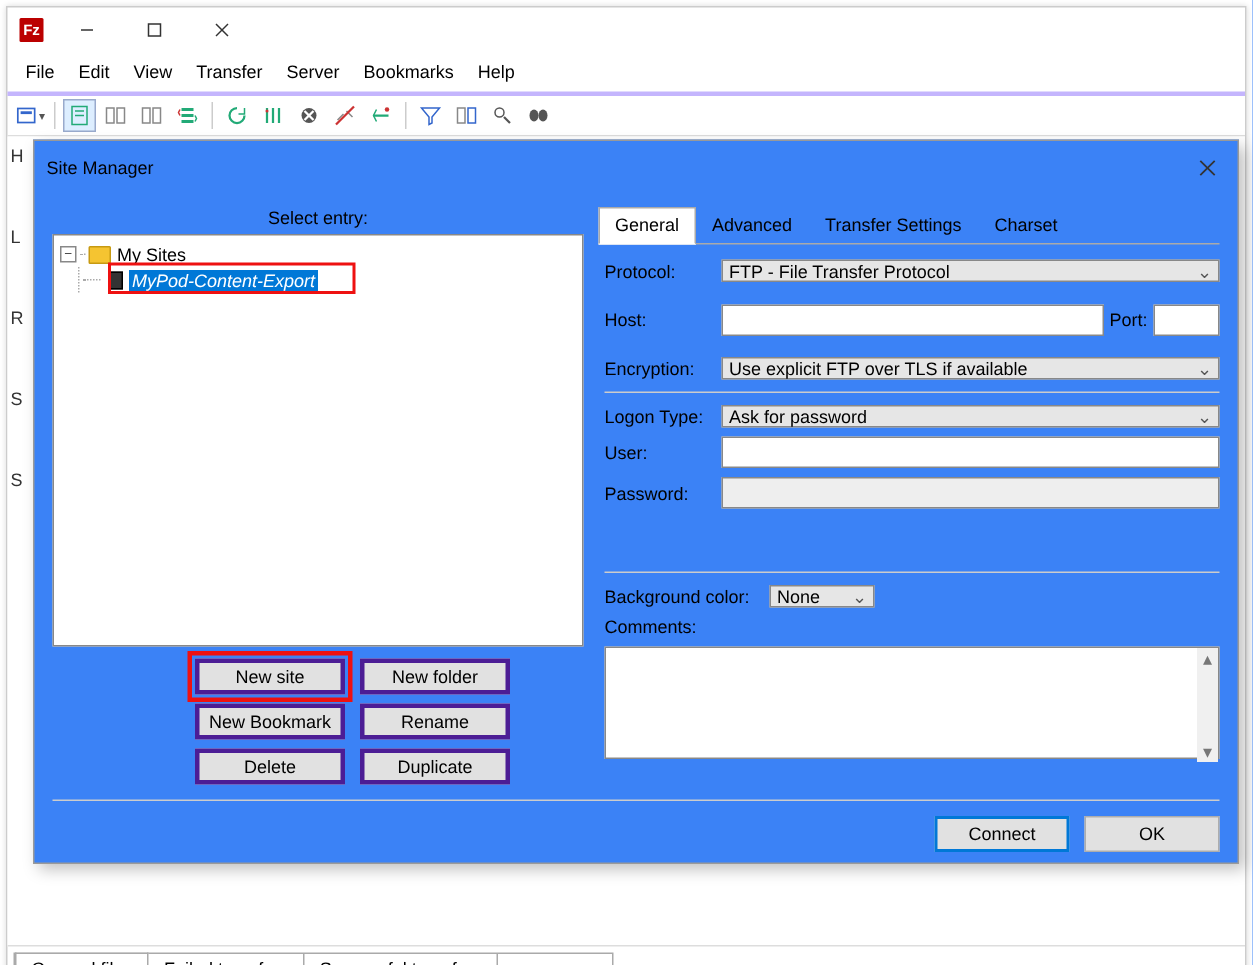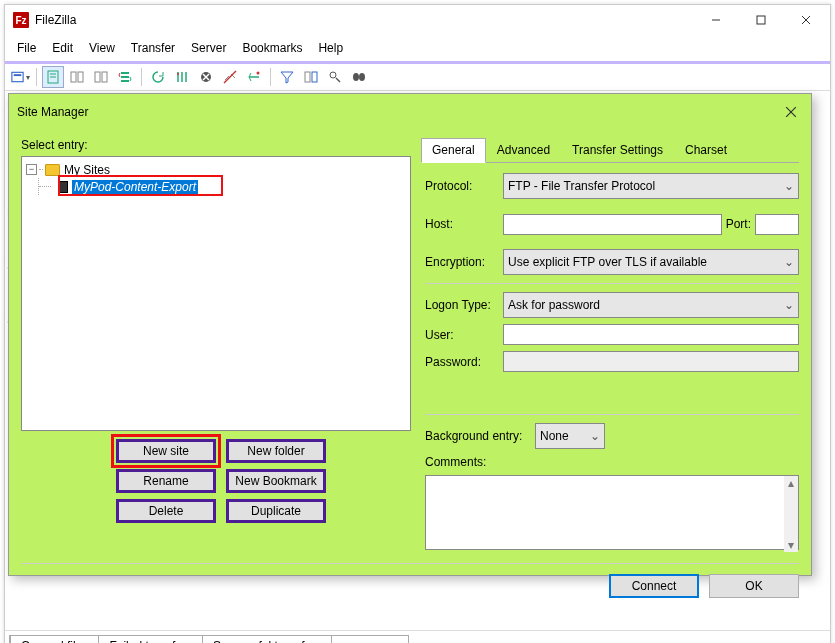--- a/index.html
+++ b/index.html
@@ -17,47 +17,47 @@
   .tbtn { width:22px; height:22px; display:flex; align-items:center; justify-content:center; border:1px solid transparent; }
   .tbtn.active { border:1px solid #9ac; background:#def; }
   .tbtn svg { width:16px; height:16px; }
   .tbsep { width:1px; height:18px; background:#ccc; margin:0 3px; }
   .tbtn.dd::after{content:"▾"; font-size:8px; color:#555; margin-left:1px;}
   .side-area { position:relative; height:540px; background:#fff; border-bottom:1px solid #ddd;}
   .side-left { position:absolute; left:2px; top:6px; width:12px; display:flex; flex-direction:column; gap:40px; color:#333; }
   .side-left span { writing-mode:horizontal-tb; }
 
   
-  .dialog { position:absolute; left:3px; top:2px; width:804px; height:483px; background:#bef264; border:1px solid #999; box-shadow:4px 4px 10px rgba(0,0,0,0.25);}
+  .dialog { position:absolute; left:17px; top:2px; width:804px; height:483px; background:#3b82f6; border:1px solid #999; box-shadow:4px 4px 10px rgba(0,0,0,0.25);}
   .dialog-titlebar { display:flex; align-items:center; padding:6px 8px; }
   .dialog-titlebar .dtitle { flex:1; }
   .dialog-close { width:24px; height:24px; display:flex; align-items:center; justify-content:center; }
   .dialog-body { display:flex; gap:10px; padding:8px 12px 0 12px; }
-  .left-pane { width:390px; }
+  .left-pane { width:354px;text-align:center; }
   .label-select { margin-bottom:4px; }
   .tree { border:1px solid #888; height:275px; padding:4px; background:#fff; position:relative;}
   .tree-row { display:flex; align-items:center; height:17px; gap:2px;}
   .tree-row .sq { width:11px;height:11px;border:1px solid #888;display:flex;align-items:center;justify-content:center;font-size:9px;line-height:9px;color:#444;}
   .folder-icon{width:15px;height:12px;background:#f5c431;border:1px solid #c79a12;border-radius:1px;margin-right:2px;}
   .pc-icon{width:10px;height:12px;background:#333;border:1px solid #000;margin-right:2px;}
   .sel { background:#0078d7;color:#fff;padding:0 2px;font-style:italic;}
   .tree-hl-box{position:absolute; left:36px; top:18px; width:165px; height:21px; border:2px solid #e11; pointer-events:none;}
   .btn-grid { display:grid; grid-template-columns:100px 100px; gap:6px 10px; margin-top:8px; margin-left:95px; }
   .wbtn { height:24px; background:#e1e1e1; border:3px solid #4c1d95; display:flex; align-items:center; justify-content:center; }
   .newsite-hl { outline:3px solid #e11; outline-offset:2px; }
 
   .right-pane { flex:1; }
   .tabs { display:flex; border-bottom:1px solid #aaa; }
   .tab { padding:4px 10px 5px; border:1px solid transparent; border-bottom:none; position:relative; }
   .tab.active { border:1px solid #aaa; border-bottom:1px solid #fff; background:#fff; margin-bottom:-1px; }
   .form { padding:10px 0 0 4px; }
   .frow { display:flex; align-items:center; margin-bottom:6px; }
   .flabel { width:78px; }
   .finput { flex:1; height:21px; border:1px solid #888; background:#fff; padding:0 4px; }
-  .fselect { flex:1; height:26px; border:1px solid #888; background:#e6e6e6; display:flex; align-items:center; padding:0 4px; justify-content:space-between;}
+  .fselect { flex:1; height:15px; border:1px solid #888; background:#e6e6e6; display:flex; align-items:center; padding:0 4px; justify-content:space-between;}
   .fselect::after{content:"⌄";color:#555;font-size:12px;}
   .fselect.small{flex:none;width:70px;}
   .portlabel{margin:12px 4px;}
   .finput.small{width:44px;flex:none;}
   .finput.readonly{background:#eee;}
   .hr { border-top:1px solid #ccc; margin:8px 0; }
   .comments-box{height:75px;border:1px solid #888;resize:none;width:100%;position:relative;}
   .scroll-ind{position:absolute;right:1px;width:14px;top:1px;bottom:1px;background:#f0f0f0;display:flex;flex-direction:column;justify-content:space-between;align-items:center;font-size:9px;color:#777;}
   .dialog-footer { border-top:1px solid #ccc; margin:10px 12px 10px; padding-top:10px; display:flex; justify-content:flex-end; gap:10px;}
   .fbtn { width:90px; height:24px; background:#e1e1e1; border:1px solid #adadad; display:flex;align-items:center;justify-content:center;}
@@ -67,21 +67,20 @@
   .bottom-tabs { display:flex; border:1px solid #aaa; margin:4px; width:400px;}
   .btab { padding:3px 10px; border-right:1px solid #aaa; }
   .btab.active { background:#fff; position:relative; top:-1px; border-top:1px solid #aaa; border-left:1px solid #aaa;}
 </style>
 </head>
 <body>
 
 <div class="main-window">
   <div class="titlebar">
     <div class="logo">Fz</div>
-    <div class="title">FileZilla</div>
     <div class="winbtns">
       <div class="winbtn">
           <svg viewBox="0 0 10 10">
             <line x1="1" y1="5" x2="9" y2="5" stroke="#333" stroke-width="1"></line>
           </svg>
         </div>
       <div class="winbtn">
           <svg viewBox="0 0 10 10">
             <rect x="1" y="1" width="8" height="8" stroke="#333" fill="none"></rect>
           </svg>
@@ -233,22 +232,22 @@
                 </span>
               <span style="width:12px;"></span>
               <span class="pc-icon"></span>
               <span class="sel">MyPod-Content-Export</span>
             </div>
             <div class="tree-hl-box"></div>
           </div>
           <div class="btn-grid">
             <div class="wbtn newsite-hl">New site</div>
             <div class="wbtn">New folder</div>
+            <div class="wbtn">New Bookmark</div>
             <div class="wbtn">Rename</div>
-            <div class="wbtn">New Bookmark</div>
             <div class="wbtn">Delete</div>
             <div class="wbtn">Duplicate</div>
           </div>
         </div>
 
         <div class="right-pane">
           <div class="tabs">
             <div class="tab active">General</div>
             <div class="tab">Advanced</div>
             <div class="tab">Transfer Settings</div>
@@ -284,21 +283,21 @@
               <div class="flabel">User:</div>
               <input class="finput" value="" style="">
             </div>
             <div class="frow">
               <div class="flabel">Password:</div>
               <input class="finput readonly" type="password" readonly="" value="" style="">
             </div>
             <div style="height:28px;"></div>
             <div class="hr"></div>
             <div class="frow">
-              <div style="width:110px;">Background entry:</div>
+              <div style="width:110px;">Background color:</div>
               <div class="fselect small">
                   <span>None</span>
                 </div>
             </div>
             <div class="frow" style="align-items:flex-start;">
               <div class="flabel">Comments:</div>
             </div>
             <div style="position:relative;">
               <textarea class="comments-box" style=""></textarea>
               <div class="scroll-ind">

